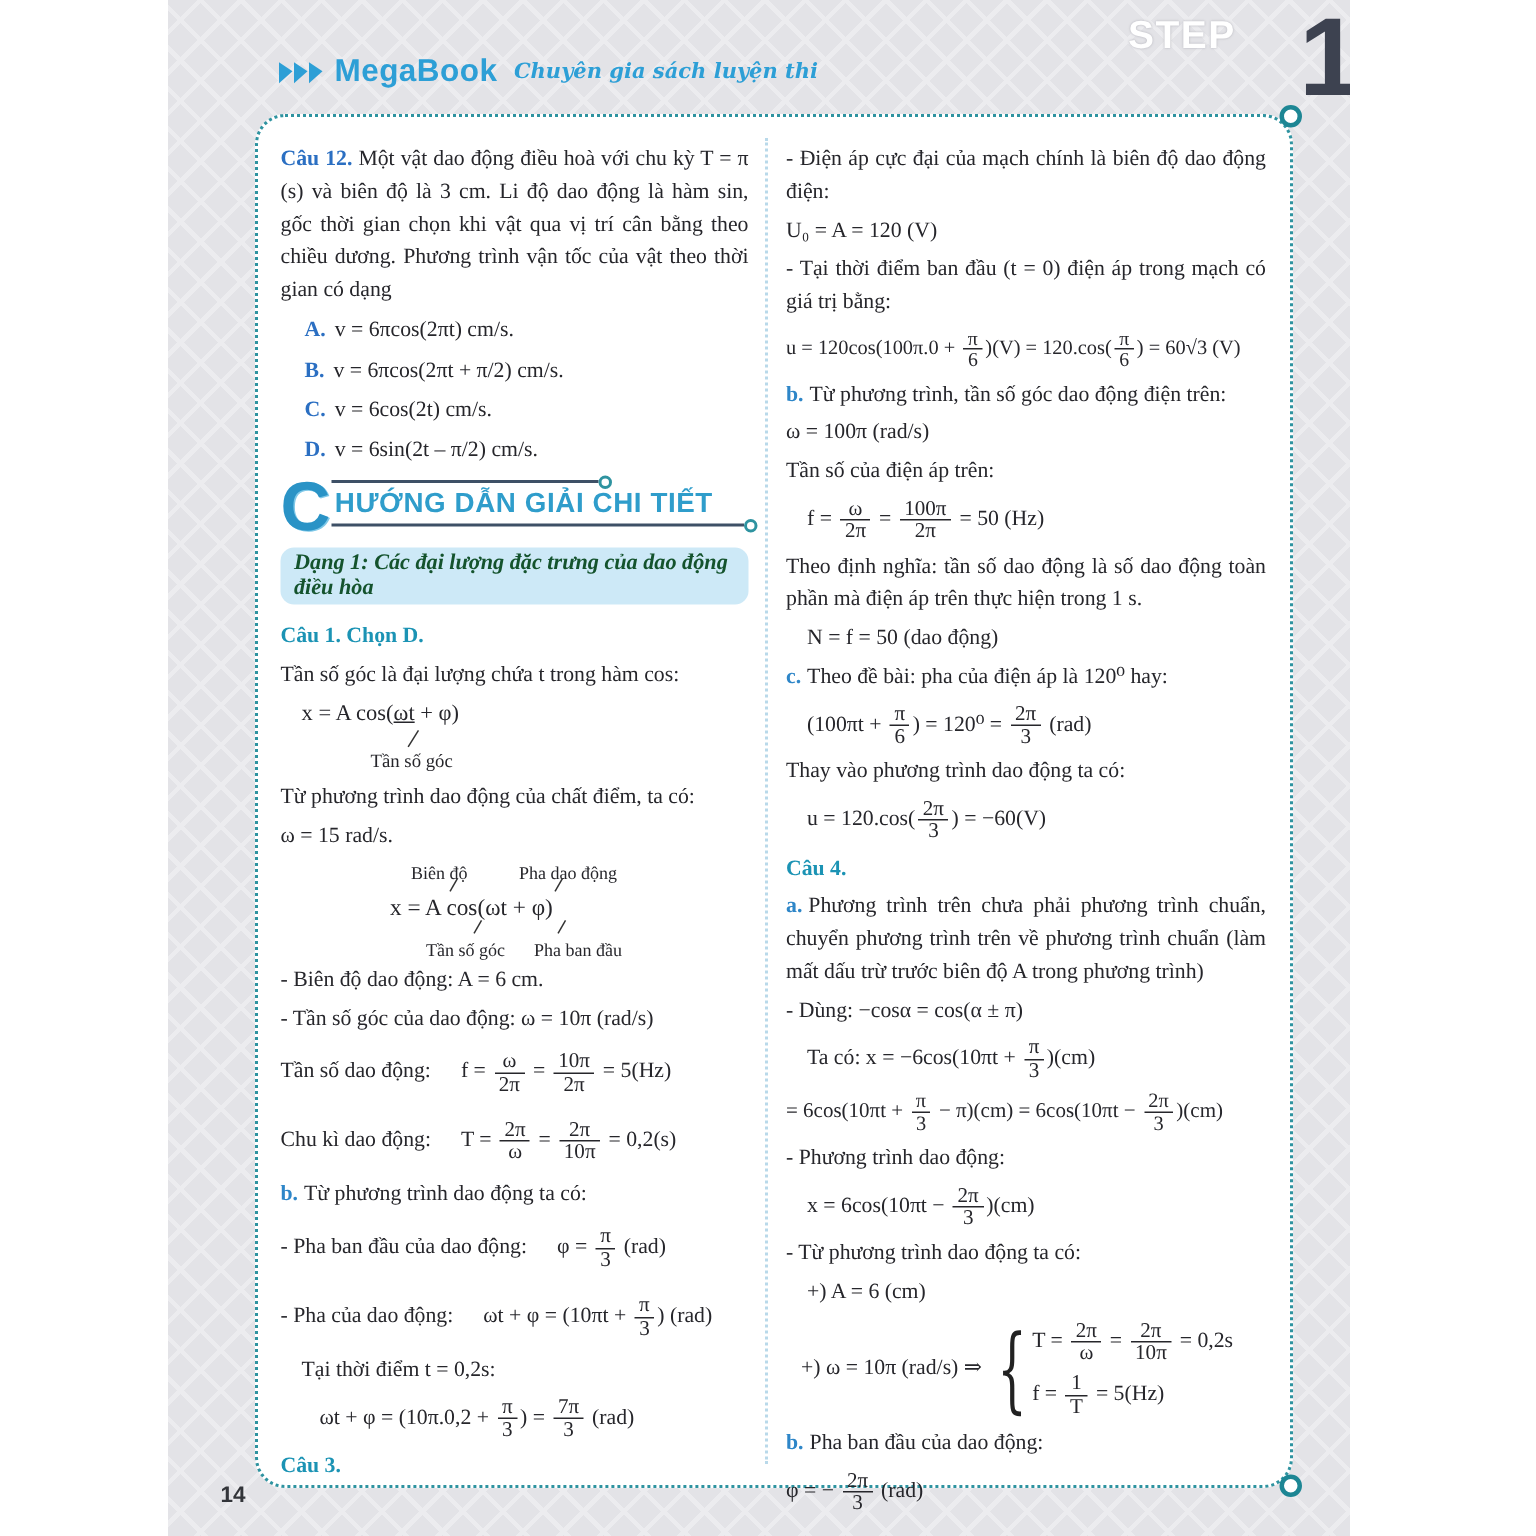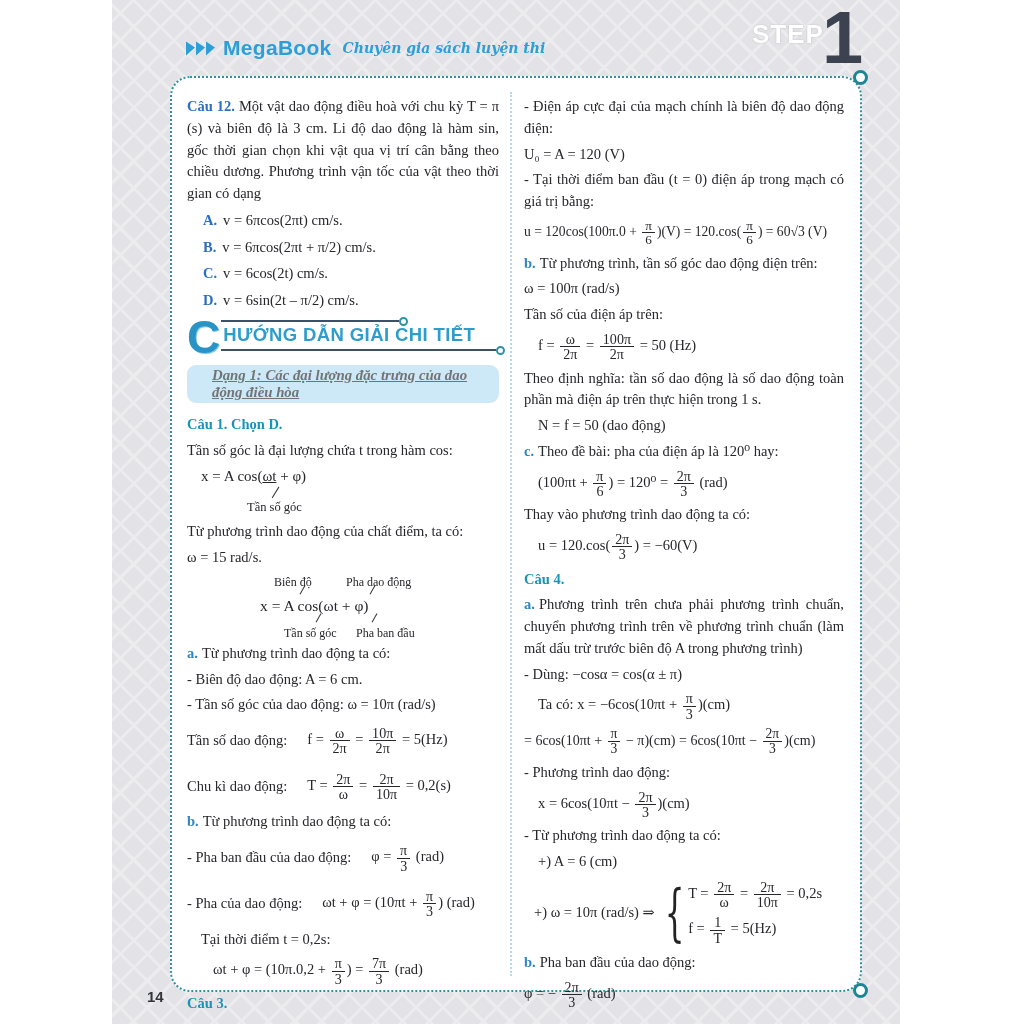--- a/index.html
+++ b/index.html
@@ -11,21 +11,21 @@
       repeating-linear-gradient(45deg,transparent 0 16px,#ececef 16px 19px),
       repeating-linear-gradient(-45deg,transparent 0 16px,#ececef 16px 19px);}
   
   .brand{position:absolute;left:186px;top:36px;display:flex;align-items:center;gap:4px;}
   .chevs{display:flex;align-items:center;margin-right:3px;}
   .chev{width:0;height:0;border-top:7px solid transparent;border-bottom:7px solid transparent;
         border-left:9px solid #2d9fd6;margin-right:1px;transform:skewY(-6deg);}
   .brand-name{font:700 21px "Liberation Sans","DejaVu Sans",sans-serif;color:#2d9fd6;letter-spacing:.3px;}
   .brand-tagline{font:italic 700 14px "DejaVu Serif",serif;color:#2d9fd6;margin-left:7px;}
   
-  .step{position:absolute;left:752px;top:8px;display:flex;align-items:center;}
+  .step{position:absolute;left:752px;top:8px;display:flex;align-items:flex-start;gap:44px;}
   .step-word{font:700 26px "Liberation Sans",sans-serif;color:#fff;letter-spacing:1px;
              text-shadow:0 0 2px #c2c2c8,0 0 1px #c2c2c8;margin-bottom:8px;}
   .step-num{font:700 74px "Liberation Sans",sans-serif;color:#3d4250;line-height:.82;margin-left:-2px;}
   
   .box{position:absolute;left:170px;top:76px;width:688px;height:912px;background:#fff;
        border:2px dotted #2e93a0;border-radius:20px;}
   .ring{position:absolute;width:9px;height:9px;border:3px solid #1d8694;border-radius:50%;background:#fff;}
   .ring.tr{right:-8px;top:-8px;} .ring.br{right:-8px;bottom:-8px;}
   .divider{position:absolute;left:338px;top:14px;bottom:14px;width:0;border-left:2px dotted #b9d9ea;}
   .col{position:absolute;top:14px;font-size:14.5px;line-height:1.5;}
@@ -42,22 +42,22 @@
   .big-c{font:700 46px "Liberation Sans",sans-serif;color:#2a93c6;line-height:.85;margin:-2px 1px 0 0;
          text-shadow:1px 1px 0 #7ec8e8;}
   .sh-body{display:flex;flex-direction:column;flex:1;}
   .sh-line{display:block;height:2px;background:#3e5066;position:relative;}
   .sh-line-top{width:64%;}
   .sh-line-bottom{width:99%;}
   .ring-s{position:absolute;right:-9px;top:-3px;width:5px;height:5px;border:2px solid #2e93a0;
           border-radius:50%;background:#fff;display:block;}
   .sh-title{font:700 18.5px "Liberation Sans",sans-serif;color:#2f9dcb;letter-spacing:.4px;padding:2px 0 3px 2px;}
   
-  .dang1{display:inline-block;background:#cde9f7;border-radius:9px;padding:2px 25px;
-         font:italic 700 14.8px "Liberation Serif",serif;color:#737373;margin:2px 0 4px;text-decoration:underline;}
+  .dang1{display:inline-block;background:#cde9f7;border-radius:9px;padding:2px 9px;
+         font:italic 700 14.8px "Liberation Serif",serif;color:#14532d;margin:2px 0 4px;}
   
   .d1{position:relative;height:52px;margin:0 0 0 14px;font-size:15px;}
   .d1-f{position:absolute;left:0;top:0;}
   .ul{text-decoration:underline;}
   .d1-slash{position:absolute;left:74px;top:21px;width:1.4px;height:13px;background:#333;transform:rotate(32deg);}
   .d1-lbl{position:absolute;left:46px;top:33px;font-size:12.5px;}
   
   .d2{position:relative;height:66px;width:250px;margin:2px auto 2px;}
   .d2-lbl{position:absolute;font-size:12px;white-space:nowrap;}
   .d2-f{position:absolute;left:42px;top:21px;font-size:15.5px;}
@@ -143,21 +143,20 @@
         <span class="d2-lbl" style="left:56px;top:0">Biên độ</span>
         <span class="d2-lbl" style="left:128px;top:0">Pha dao động</span>
         <span class="d2-slash" style="left:84px;top:12px"></span>
         <span class="d2-slash" style="left:154px;top:12px"></span>
         <div class="d2-f">x = A cos(ωt + φ)</div>
         <span class="d2-slash" style="left:100px;top:40px"></span>
         <span class="d2-slash" style="left:156px;top:40px"></span>
         <span class="d2-lbl" style="left:66px;top:51px">Tần số góc</span>
         <span class="d2-lbl" style="left:138px;top:51px">Pha ban đầu</span>
       </div>
-      <p class="para"><b class="sub">a.</b><span>Từ phương trình dao động ta có:</span></p>
       <p class="para">- Biên độ dao động: A = 6 cm.</p>
       <p class="para">- Tần số góc của dao động: ω = 10π (rad/s)</p>
       <div class="lblrow">
         <span class="lbl">Tần số dao động:</span>
         <span class="mline"><span>f = </span><span class="frac"><span class="num">ω</span><span class="den">2π</span></span><span> = </span><span class="frac"><span class="num">10π</span><span class="den">2π</span></span><span> = 5(Hz)</span></span>
       </div>
       <div class="lblrow">
         <span class="lbl">Chu kì dao động:</span>
         <span class="mline"><span>T = </span><span class="frac"><span class="num">2π</span><span class="den">ω</span></span><span> = </span><span class="frac"><span class="num">2π</span><span class="den">10π</span></span><span> = 0,2(s)</span></span>
       </div>

